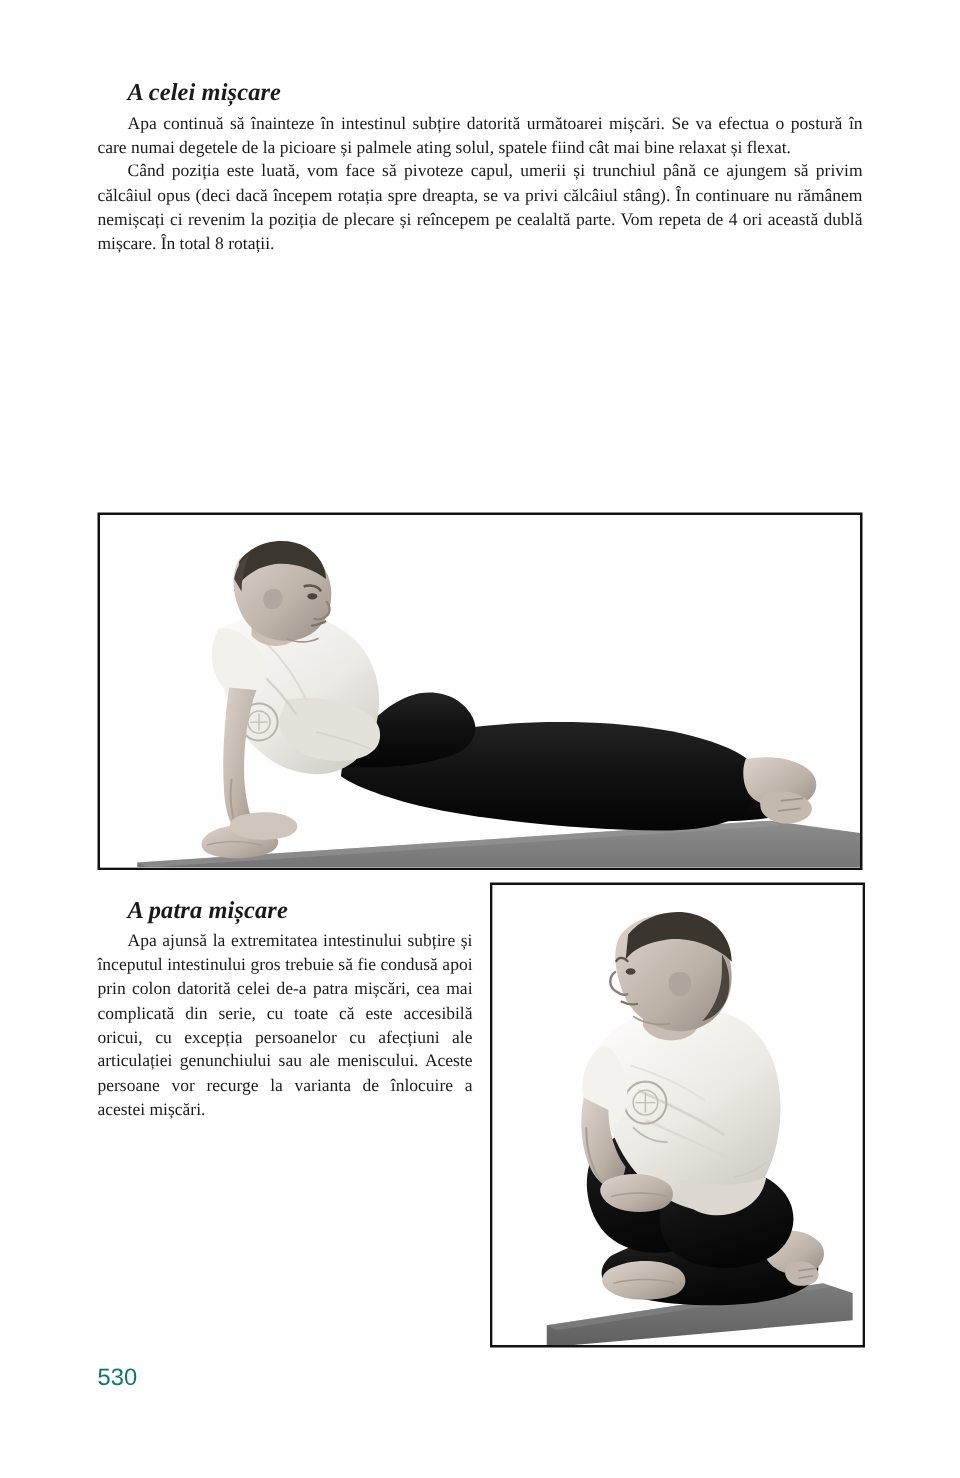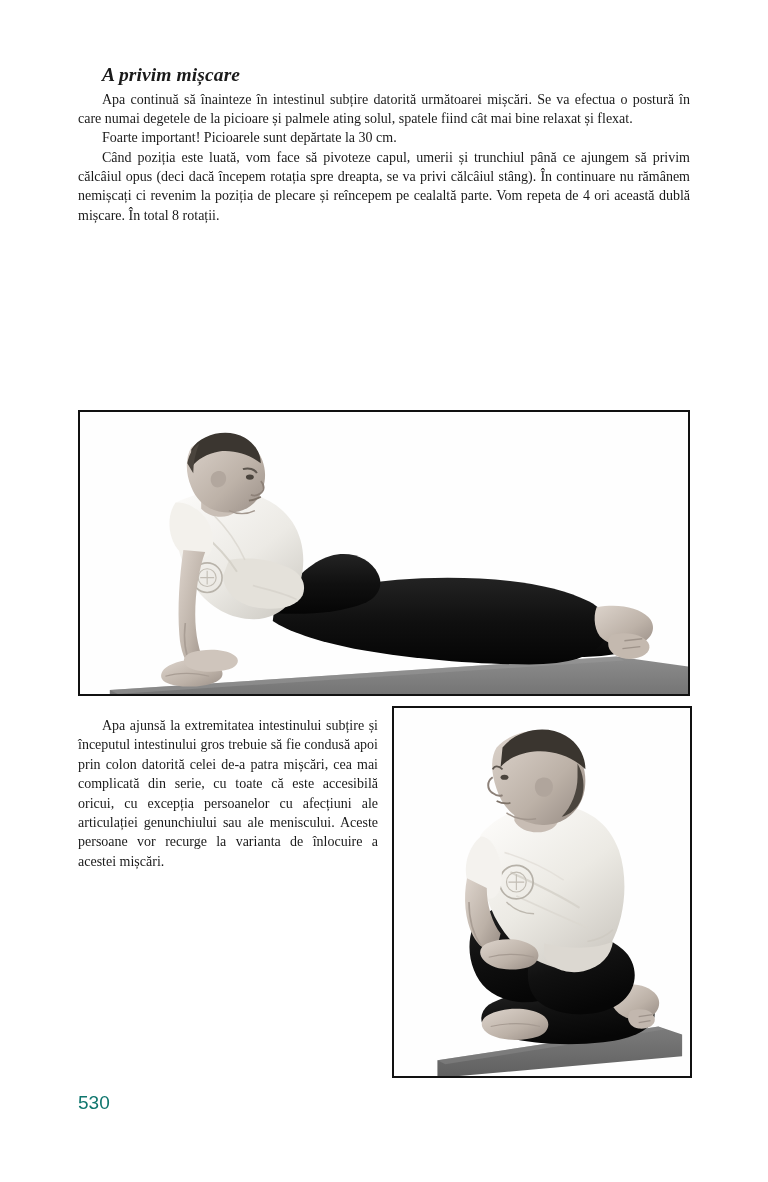--- a/index.html
+++ b/index.html
@@ -115,23 +115,22 @@
 
   
   .photo { width: 100%; height: 100%; display: block; background: #fdfdfd; }
 </style>
 </head>
 <body>
 
 <div class="page">
 
   <div class="content">
-    <div class="section-heading">A privim mișcare</div>
+    <div class="section-heading">A celei mișcare</div>
     <p class="para">Apa continuă să înainteze în intestinul subțire datorită următoarei mișcări. Se va efectua o postură în care numai degetele de la picioare și palmele ating solul, spatele fiind cât mai bine relaxat și flexat.</p>
-    <p class="para">Foarte important! Picioarele sunt depărtate la 30 cm.</p>
     <p class="para">Când poziția este luată, vom face să pivoteze capul, umerii și trunchiul până ce ajungem să privim călcâiul opus (deci dacă începem rotația spre dreapta, se va privi călcâiul stâng). În continuare nu rămânem nemișcați ci revenim la poziția de plecare și reîncepem pe cealaltă parte. Vom repeta de 4 ori această dublă mișcare. În total 8 rotații.</p>
   </div>
 
   <div class="figure-wide">
     <svg class="photo" viewBox="0 0 612 286" preserveAspectRatio="none">
       <defs>
         <linearGradient id="matg1" x1="0" y1="0" x2="0" y2="1">
           <stop offset="0" stop-color="#8d8d8d"></stop>
           <stop offset="1" stop-color="#757575"></stop>
         </linearGradient>
@@ -216,20 +215,21 @@
 
       <path d="M164,58 C170,56 176,58 178,62" stroke="#5c554e" stroke-width="2" fill="none"></path>
       <ellipse cx="171" cy="66" rx="4" ry="2.6" fill="#4a443d"></ellipse>
       <path d="M182,70 C186,74 186,80 181,83 C178,85 174,85 172,84" stroke="#8d8178" stroke-width="1.8" fill="none"></path>
       <path d="M170,90 C175,89 179,88 182,86" stroke="#7e7369" stroke-width="1.8" fill="none"></path>
       <path d="M150,100 C158,104 168,104 176,100" stroke="#a2978e" stroke-width="1.4" fill="none"></path>
     </svg>
   </div>
 
   <div class="content-narrow">
+    <div class="section-heading">A patra mișcare</div>
     <p class="para">Apa ajunsă la extremitatea intestinului subțire și începutul intestinului gros trebuie să fie condusă apoi prin colon datorită celei de-a patra mișcări, cea mai complicată din serie, cu toate că este accesibilă oricui, cu excepția persoanelor cu afecțiuni ale articulației genunchiului sau ale meniscului. Aceste persoane vor recurge la varianta de înlocuire a acestei mișcări.</p>
   </div>
 
   <div class="figure-tall">
     <svg class="photo" viewBox="0 0 300 372" preserveAspectRatio="none">
       <defs>
         <linearGradient id="matg2" x1="0" y1="0" x2="0" y2="1">
           <stop offset="0" stop-color="#7c7c7c"></stop>
           <stop offset="1" stop-color="#606060"></stop>
         </linearGradient>

